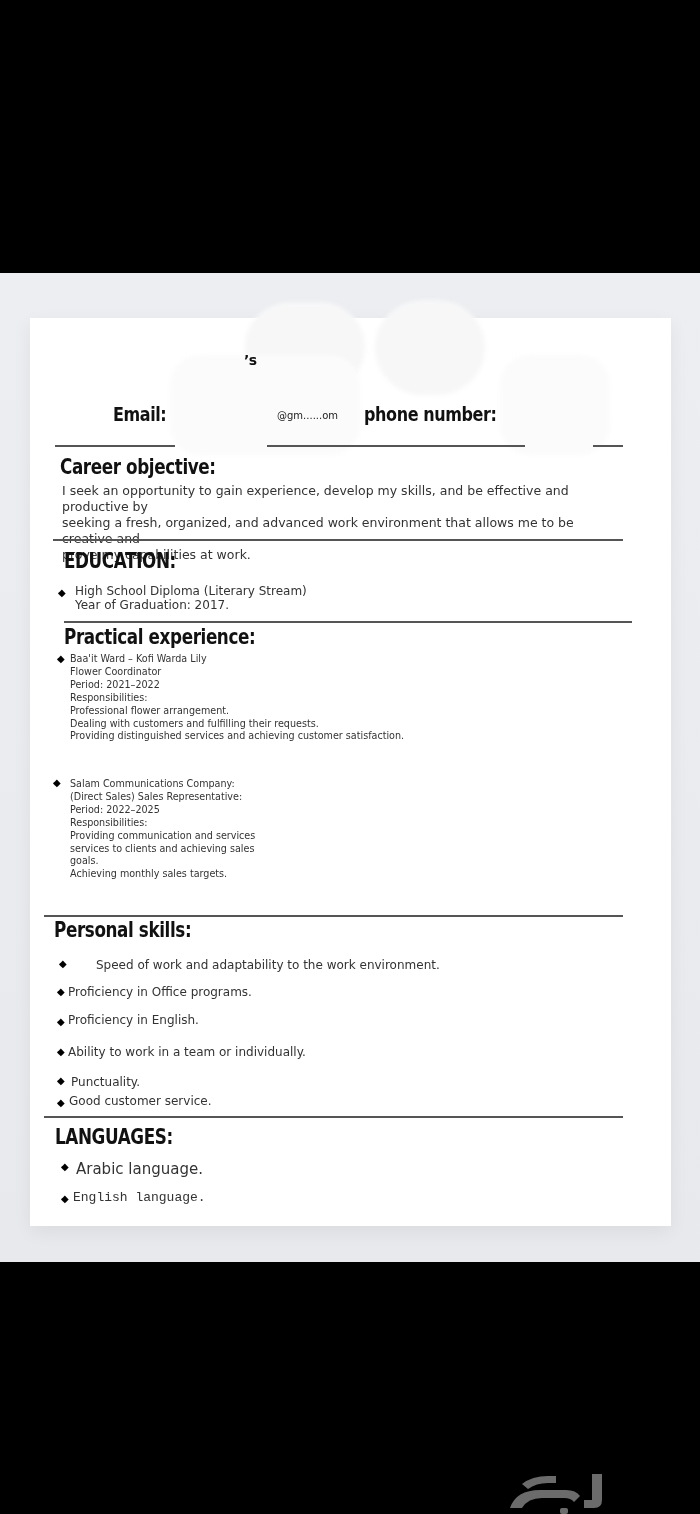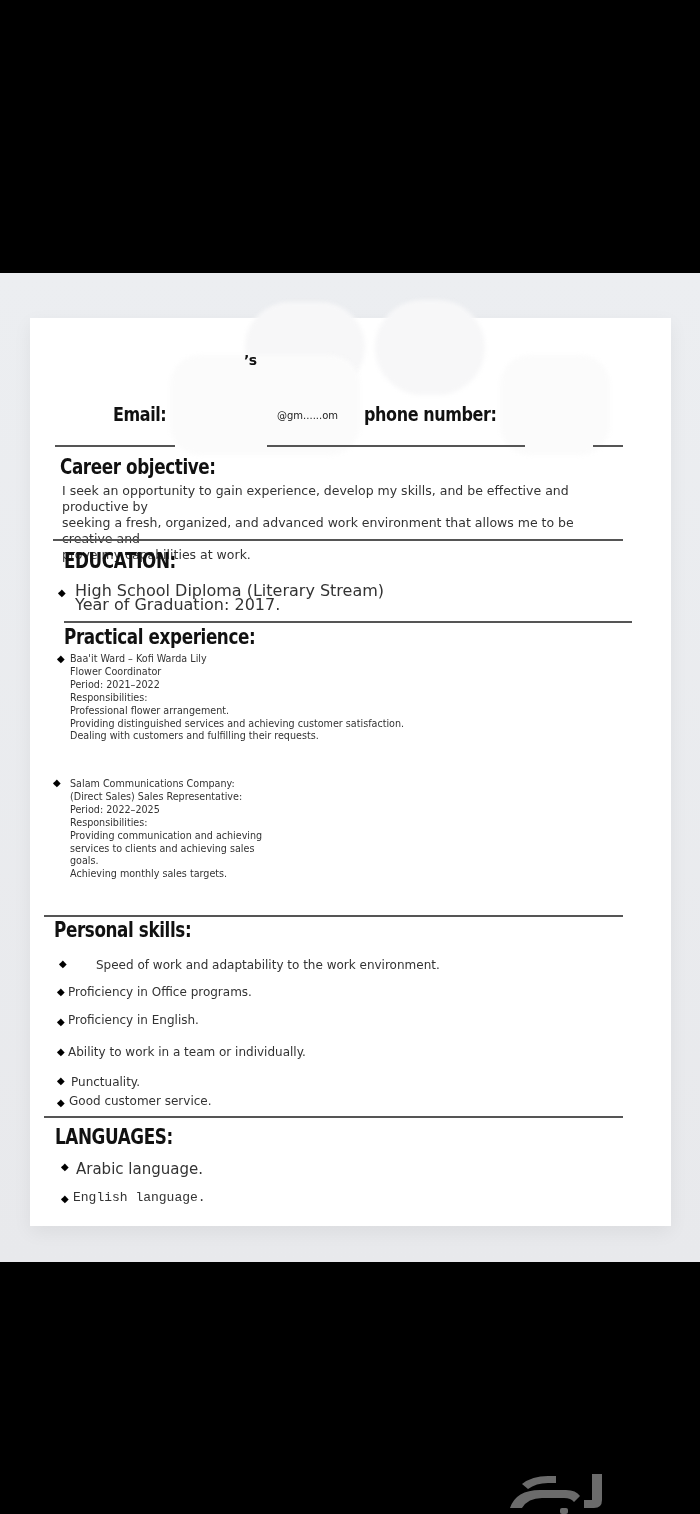--- a/index.html
+++ b/index.html
@@ -62,45 +62,45 @@
 <div class="abs head-font sec-title" style="left:60px; top:455px;">Career objective:</div>
 <div class="abs body-text" style="left:62px; top:483px; width:560px;">
   <div>I seek an opportunity to gain experience, develop my skills, and be effective and productive by</div>
   <div>seeking a fresh, organized, and advanced work environment that allows me to be creative and</div>
   <div>prove my capabilities at work.</div>
 </div>
 <div class="hr" style="left:53px; top:539px; width:570px;"></div>
 
 <div class="abs head-font sec-title" style="left:64px; top:549px;">EDUCATION:</div>
 <div class="bullet" style="left:58px; top:588px;">◆</div>
-<div class="abs" style="left:75px; top:584px; font-size:16px; line-height:14px; color:#333;">
+<div class="abs" style="left:75px; top:584px; font-size:12px; line-height:14px; color:#333;">
   <div>High School Diploma (Literary Stream)</div>
   <div>Year of Graduation: 2017.</div>
 </div>
 <div class="hr" style="left:64px; top:621px; width:568px;"></div>
 
 <div class="abs head-font sec-title" style="left:64px; top:625px;">Practical experience:</div>
 <div class="bullet" style="left:57px; top:654px;">◆</div>
 <div class="abs small-text" style="left:70px; top:653px;">
   <div>Baa'it Ward – Kofi Warda Lily</div>
   <div>Flower Coordinator</div>
   <div>Period: 2021–2022</div>
   <div>Responsibilities:</div>
   <div>Professional flower arrangement.</div>
+  <div>Dealing with customers and fulfilling their requests.</div>
   <div>Providing distinguished services and achieving customer satisfaction.</div>
-  <div>Dealing with customers and fulfilling their requests.</div>
 </div>
 
 <div class="bullet" style="left:53px; top:778px;">◆</div>
 <div class="abs small-text" style="left:70px; top:778px;">
   <div>Salam Communications Company:</div>
   <div>(Direct Sales) Sales Representative:</div>
   <div>Period: 2022–2025</div>
   <div>Responsibilities:</div>
-  <div>Providing communication and achieving</div>
+  <div>Providing communication and services</div>
   <div>services to clients and achieving sales</div>
   <div>goals.</div>
   <div>Achieving monthly sales targets.</div>
 </div>
 <div class="hr" style="left:44px; top:915px; width:579px;"></div>
 
 <div class="abs head-font sec-title" style="left:54px; top:918px;">Personal skills:</div>
 
 <div class="bullet" style="left:59px; top:959px;">◆</div>
 <div class="abs skill-text" style="left:68px; top:958px;margin-left:28px;">Speed of work and adaptability to the work environment.</div>

